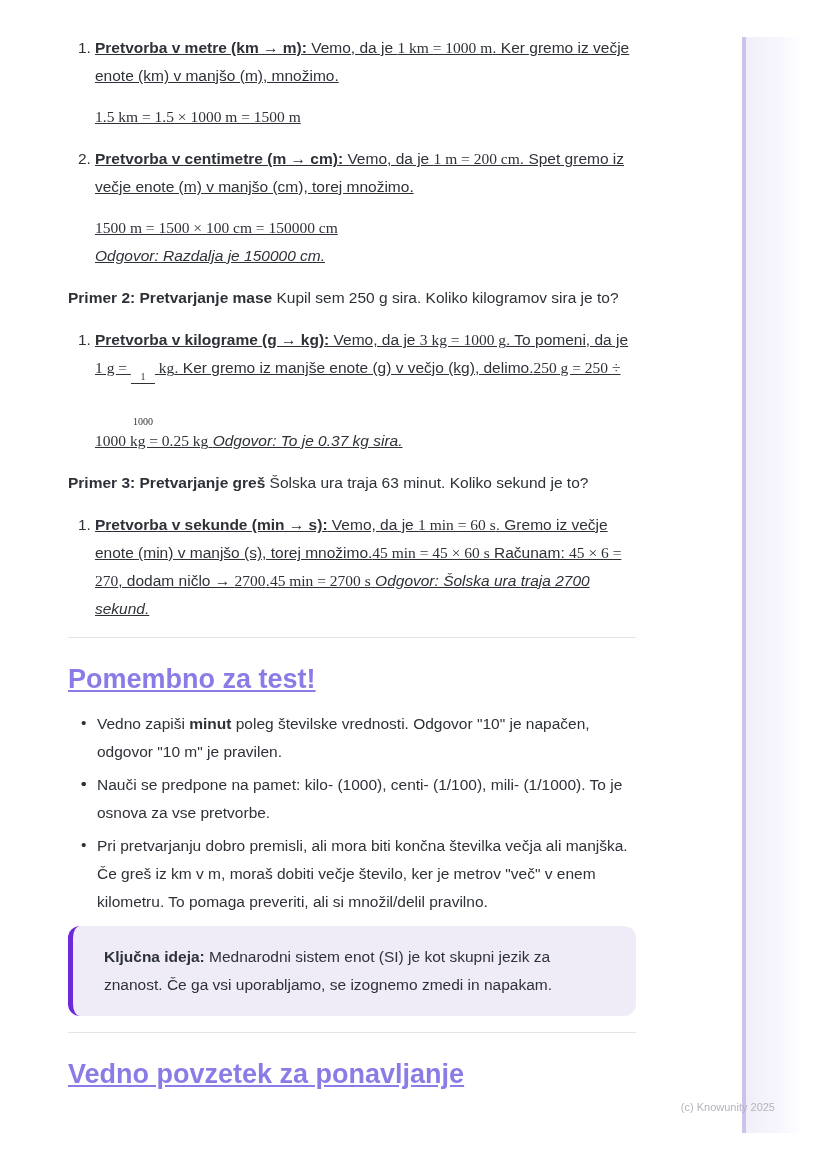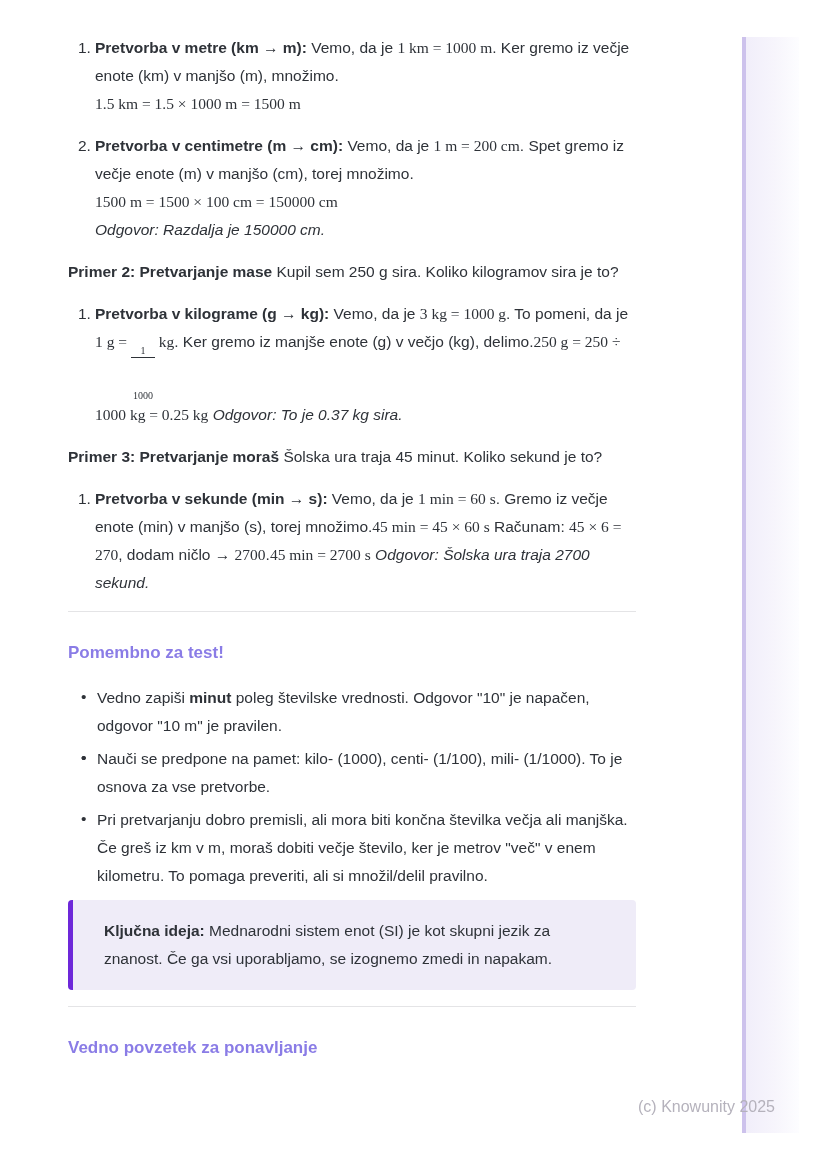--- a/index.html
+++ b/index.html
@@ -20,52 +20,52 @@
   }
   .doc{
     position:absolute;left:68px;top:34px;width:568px;
     font-size:15.5px;line-height:28px;
   }
   
   .ol{margin:0 0 14px 0;}
   .oli{position:relative;padding-left:27px;margin-bottom:14px;}
   .oli:last-child{margin-bottom:0;}
   .oli-num{position:absolute;left:10px;top:0;}
-  .lp{margin:0;}
-  .lp.math{font-family:"Liberation Serif",serif;}
+  .lp{margin:0;text-decoration:underline;}
+  .lp.math{margin-top:13px;font-family:"Liberation Serif",serif;}
   .lp.answer{font-style:italic;}
   
   .para{margin:0 0 14px 0;}
   
   .seg-b{font-weight:bold;}
   .seg-i{font-style:italic;}
   .seg-m{font-family:"Liberation Serif",serif;}
   
   .frac{display:inline-flex;flex-direction:column;text-align:center;
     vertical-align:-7px;font-size:10px;line-height:1.15;
     font-family:"Liberation Serif",serif;}
   .fn{border-bottom:1px solid currentColor;padding:0 2px;}
   .fd{padding:0 2px;margin-top:32px;}
   
   .hr{height:1px;background:var(--divider);margin:10px 0 26px 0;}
   
-  .h2{font-size:17px;line-height:30px;font-weight:bold;color:var(--accent);margin:0 0 16px 0;}
+  .h2{font-size:27px;line-height:30px;font-weight:bold;color:var(--accent);margin:0 0 16px 0;text-decoration:underline;}
   
   .ul{margin:0;}
   .uli{position:relative;padding-left:29px;margin-bottom:5px;}
   .bullet{position:absolute;left:13px;top:-1px;}
   
   .callout{
     margin:10px 0 16px 0;background:var(--callout-bg);
-    border-left:5px solid var(--callout-border);border-radius:4px;
+    border-left:5px solid var(--callout-border);border-radius:12px;
     padding:17px 24px 17px 31px;
   }
   .callout p{margin:0;}
   
-  .footer{position:absolute;right:53px;top:1100px;font-size:16px;line-height:14px;color:var(--footer);}
+  .footer{position:absolute;right:53px;top:1100px;font-size:11px;line-height:14px;color:var(--footer);}
   
   .strip{
     position:absolute;left:742px;top:37px;width:53px;height:1096px;
     border-left:4px solid var(--strip-line);
     background:linear-gradient(to right,var(--strip-fill) 0%,#f7f5fc 55%,#fdfdff 100%);
   }
 </style>
 </head>
 <body>
 
@@ -86,21 +86,21 @@
     <p class="para"><span class="seg-b">Primer 2: Pretvarjanje mase</span><span> Kupil sem 250 g sira. Koliko kilogramov sira je to?</span></p>
     <div class="ol">
       <div class="oli">
         <span class="oli-num">1.</span>
         <p class="lp"><span class="seg-b">Pretvorba v kilograme (g → kg):</span><span> Vemo, da je </span><span class="seg-m">3 kg = 1000 g</span><span>. To pomeni, da je </span><span class="seg-m">1 g = </span><span class="frac">
             <span class="fn">1</span>
             <span class="fd">1000</span>
           </span><span class="seg-m"> kg</span><span>. Ker gremo iz manjše enote (g) v večjo (kg), delimo.</span><span class="seg-m">250 g = 250 ÷ 1000 kg = 0.25 kg</span><span> </span><span class="seg-i">Odgovor: To je 0.37 kg sira.</span></p>
       </div>
     </div>
-    <p class="para"><span class="seg-b">Primer 3: Pretvarjanje moraš</span><span> Šolska ura traja 45 minut. Koliko sekund je to?</span></p>
+    <p class="para"><span class="seg-b">Primer 3: Pretvarjanje greš</span><span> Šolska ura traja 63 minut. Koliko sekund je to?</span></p>
     <div class="ol">
       <div class="oli">
         <span class="oli-num">1.</span>
         <p class="lp"><span class="seg-b">Pretvorba v sekunde (min → s):</span><span> Vemo, da je </span><span class="seg-m">1 min = 60 s</span><span>. Gremo iz večje enote (min) v manjšo (s), torej množimo.</span><span class="seg-m">45 min = 45 × 60 s</span><span> Računam: </span><span class="seg-m">45 × 6 = 270</span><span>, dodam ničlo → </span><span class="seg-m">2700</span><span>.</span><span class="seg-m">45 min = 2700 s</span><span> </span><span class="seg-i">Odgovor: Šolska ura traja 2700 sekund.</span></p>
       </div>
     </div>
     <div class="hr"></div>
     <div class="h2">Pomembno za test!</div>
     <div class="ul">
       <div class="uli"><span class="bullet">•</span><span><span>Vedno zapiši </span><span class="seg-b">minut</span><span> poleg številske vrednosti. Odgovor "10" je napačen, odgovor "10 m" je pravilen.</span></span></div>

